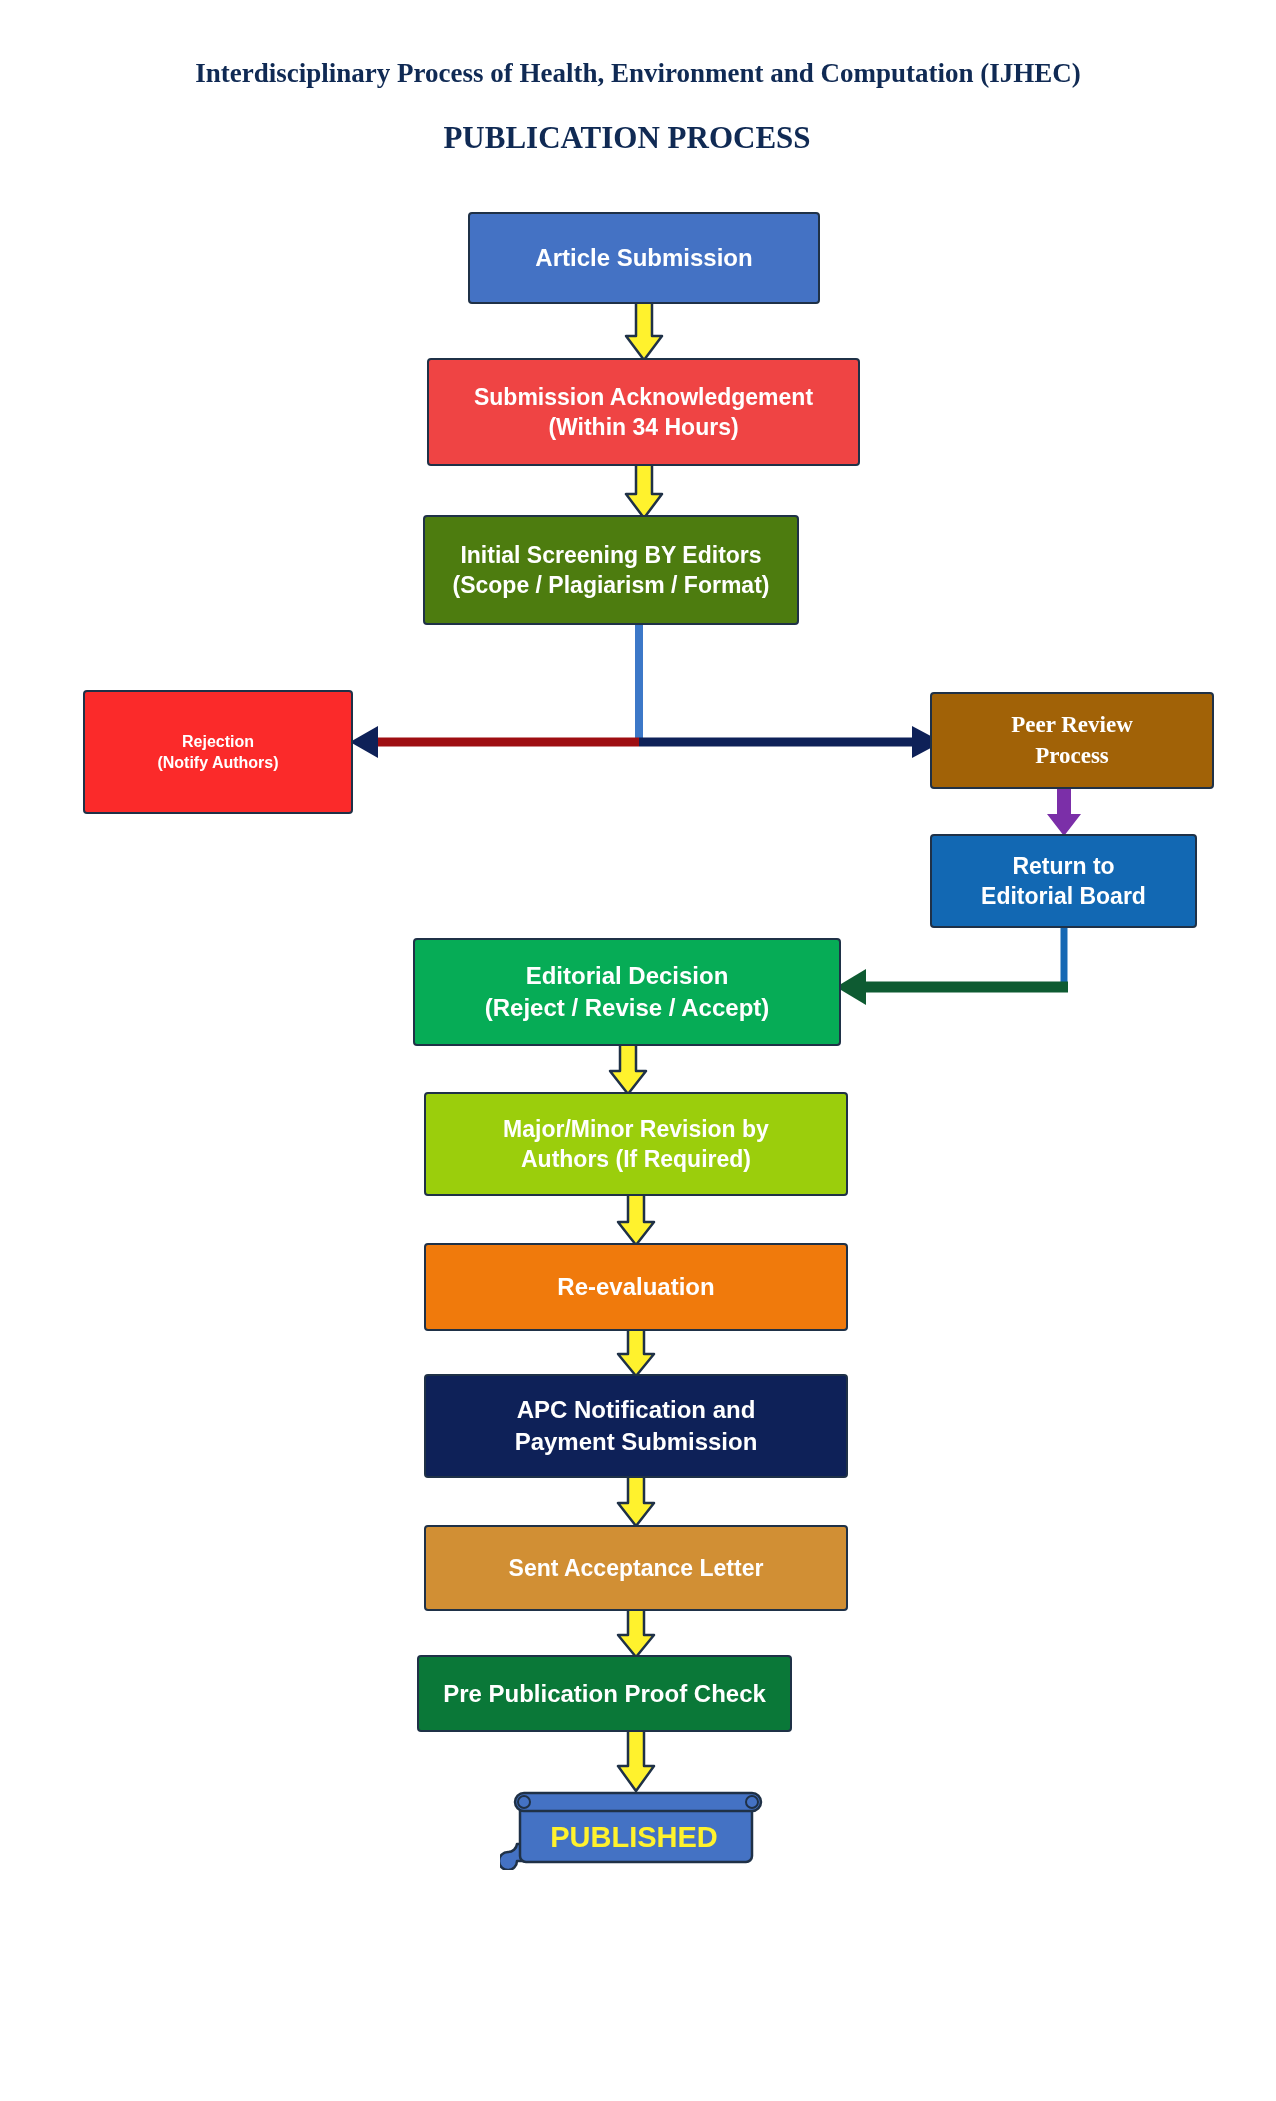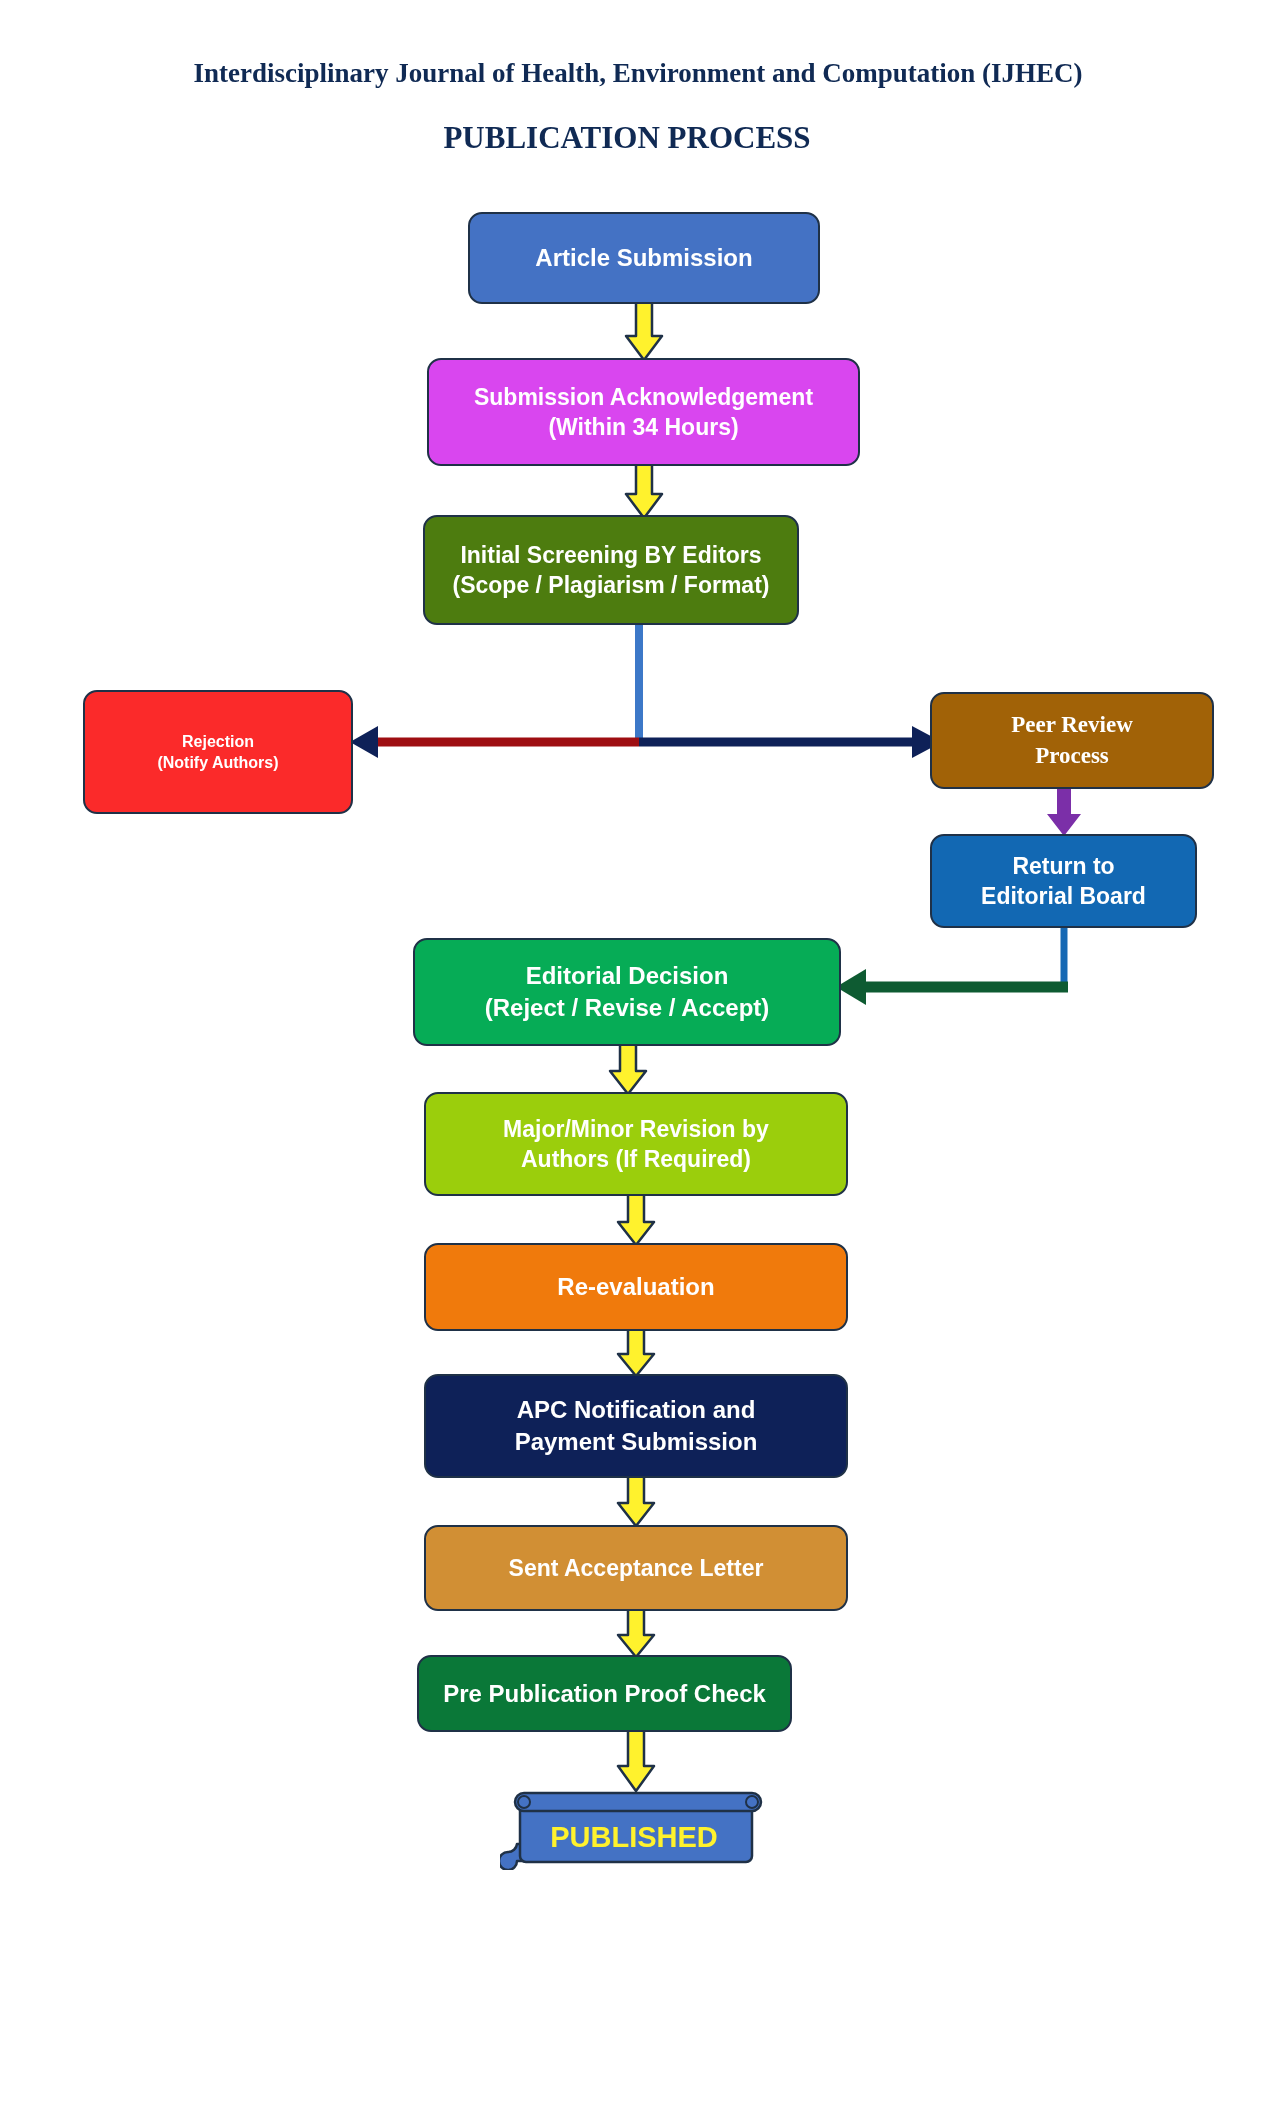--- a/index.html
+++ b/index.html
@@ -41,21 +41,21 @@
     font-weight: bold;
     font-size: 31px;
     color: #102A54;
   }
 
   
   .node {
     position: absolute;
     box-sizing: border-box;
     border: 2.5px solid #1F3147;
-    border-radius: 14px;
+    border-radius: 4px;
     display: flex;
     flex-direction: column;
     align-items: center;
     justify-content: center;
     text-align: center;
     color: #ffffff;
     font-weight: bold;
     line-height: 1.32;
     z-index: 5;
   }
@@ -82,21 +82,21 @@
     font-size: 29px;
     color: #FFF22D;
     pointer-events: none;
   }
 </style>
 </head>
 <body>
 
 <div id="page">
 
-  <div class="title-journal">Interdisciplinary Journal of Health, Environment and Computation (IJHEC)</div>
+  <div class="title-journal">Interdisciplinary Process of Health, Environment and Computation (IJHEC)</div>
   <div class="title-process">PUBLICATION PROCESS</div>
 
   <div class="conn" style="left:620px; top:300px;">
     <svg width="48" height="64" viewBox="0 0 48 64">
       <polygon points="16,0 32,0 32,36 42,36 24,60 6,36 16,36" fill="#FFF22D" stroke="#1F3147" stroke-width="2.5" stroke-linejoin="round"></polygon>
     </svg>
   </div>
 
   <div class="conn" style="left:620px; top:460px;">
     <svg width="48" height="62" viewBox="0 0 48 62">
@@ -164,21 +164,21 @@
   <div class="conn" style="left:612px; top:1728px;">
     <svg width="48" height="66" viewBox="0 0 48 66">
       <polygon points="16,0 32,0 32,38 42,38 24,63 6,38 16,38" fill="#FFF22D" stroke="#1F3147" stroke-width="2.5" stroke-linejoin="round"></polygon>
     </svg>
   </div>
 
   <div class="node" style="left:468px; top:212px; width:352px; height:92px; background:#4472C4; font-size:24px;">
     <span class="ln">Article Submission</span>
   </div>
 
-  <div class="node" style="left:427px; top:358px; width:433px; height:108px; background:#d946ef; font-size:23px;">
+  <div class="node" style="left:427px; top:358px; width:433px; height:108px; background:#ef4444; font-size:23px;">
     <span class="ln">Submission Acknowledgement</span>
     <span class="ln">(Within 34 Hours)</span>
   </div>
 
   <div class="node" style="left:423px; top:515px; width:376px; height:110px; background:#4d7c0f; font-size:23px;">
     <span class="ln">Initial Screening BY Editors</span>
     <span class="ln">(Scope / Plagiarism / Format)</span>
   </div>
 
   <div class="node" style="left:83px; top:690px; width:270px; height:124px; background:#FB2A2A; font-size:16px;">

